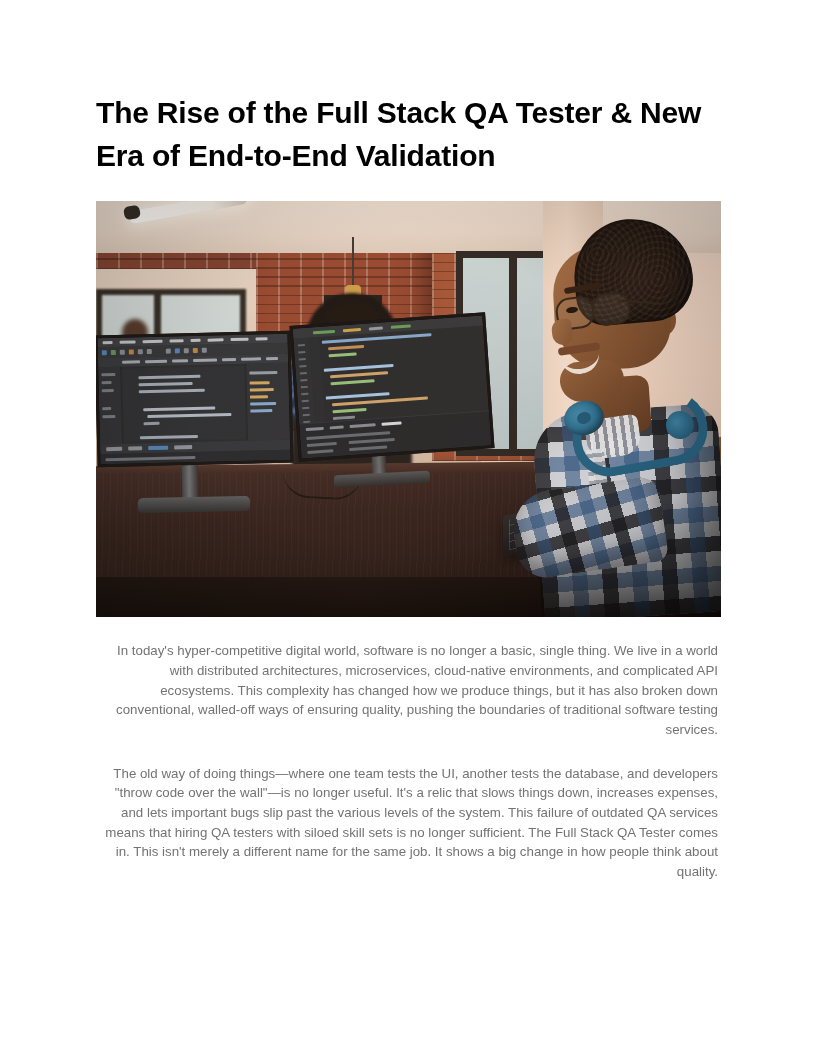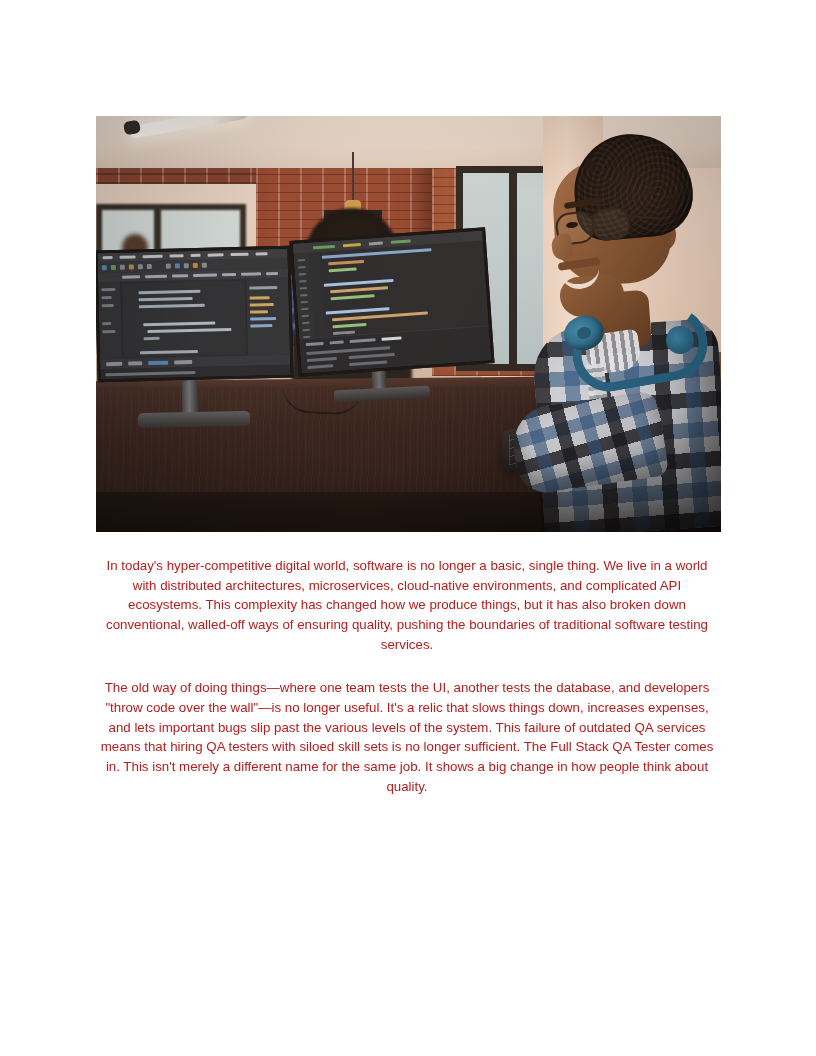--- a/index.html
+++ b/index.html
@@ -693,33 +693,37 @@
     position: absolute; left: 0; top: 0; width: 625px; height: 416px;
     background: linear-gradient(115deg, rgba(255,190,120,0.05) 0%, rgba(255,170,100,0.07) 55%, rgba(120,70,30,0.05) 100%);
     pointer-events: none;
   }
 
   
   .body-copy { margin-top: 24px; }
   .para {
     font-size: 13.3px;
     line-height: 1.48;
-    color: #b91c1c;
+    color: #737373;
     margin: 0 0 24px 0;
     width: 622px;
-    text-align: center;
+    text-align: right;
   }
   .para:last-child { margin-bottom: 0; }
 </style>
 </head>
 <body>
 
 <div class="page">
   <div class="content">
 
+    <h1 class="doc-title">
+      <span>The Rise of the Full Stack QA Tester</span>
+      <span>&amp; New Era of End-to-End Validation</span>
+    </h1>
 
     <figure class="hero-figure">
       <div class="photo">
 
         <div class="backwall"></div>
         <div class="wall-right"></div>
         <div class="brick brick-top"></div>
         <div class="brick brick-right"></div>
         <div class="brick brick-col"></div>
         <div class="brick brick-col2"></div>

